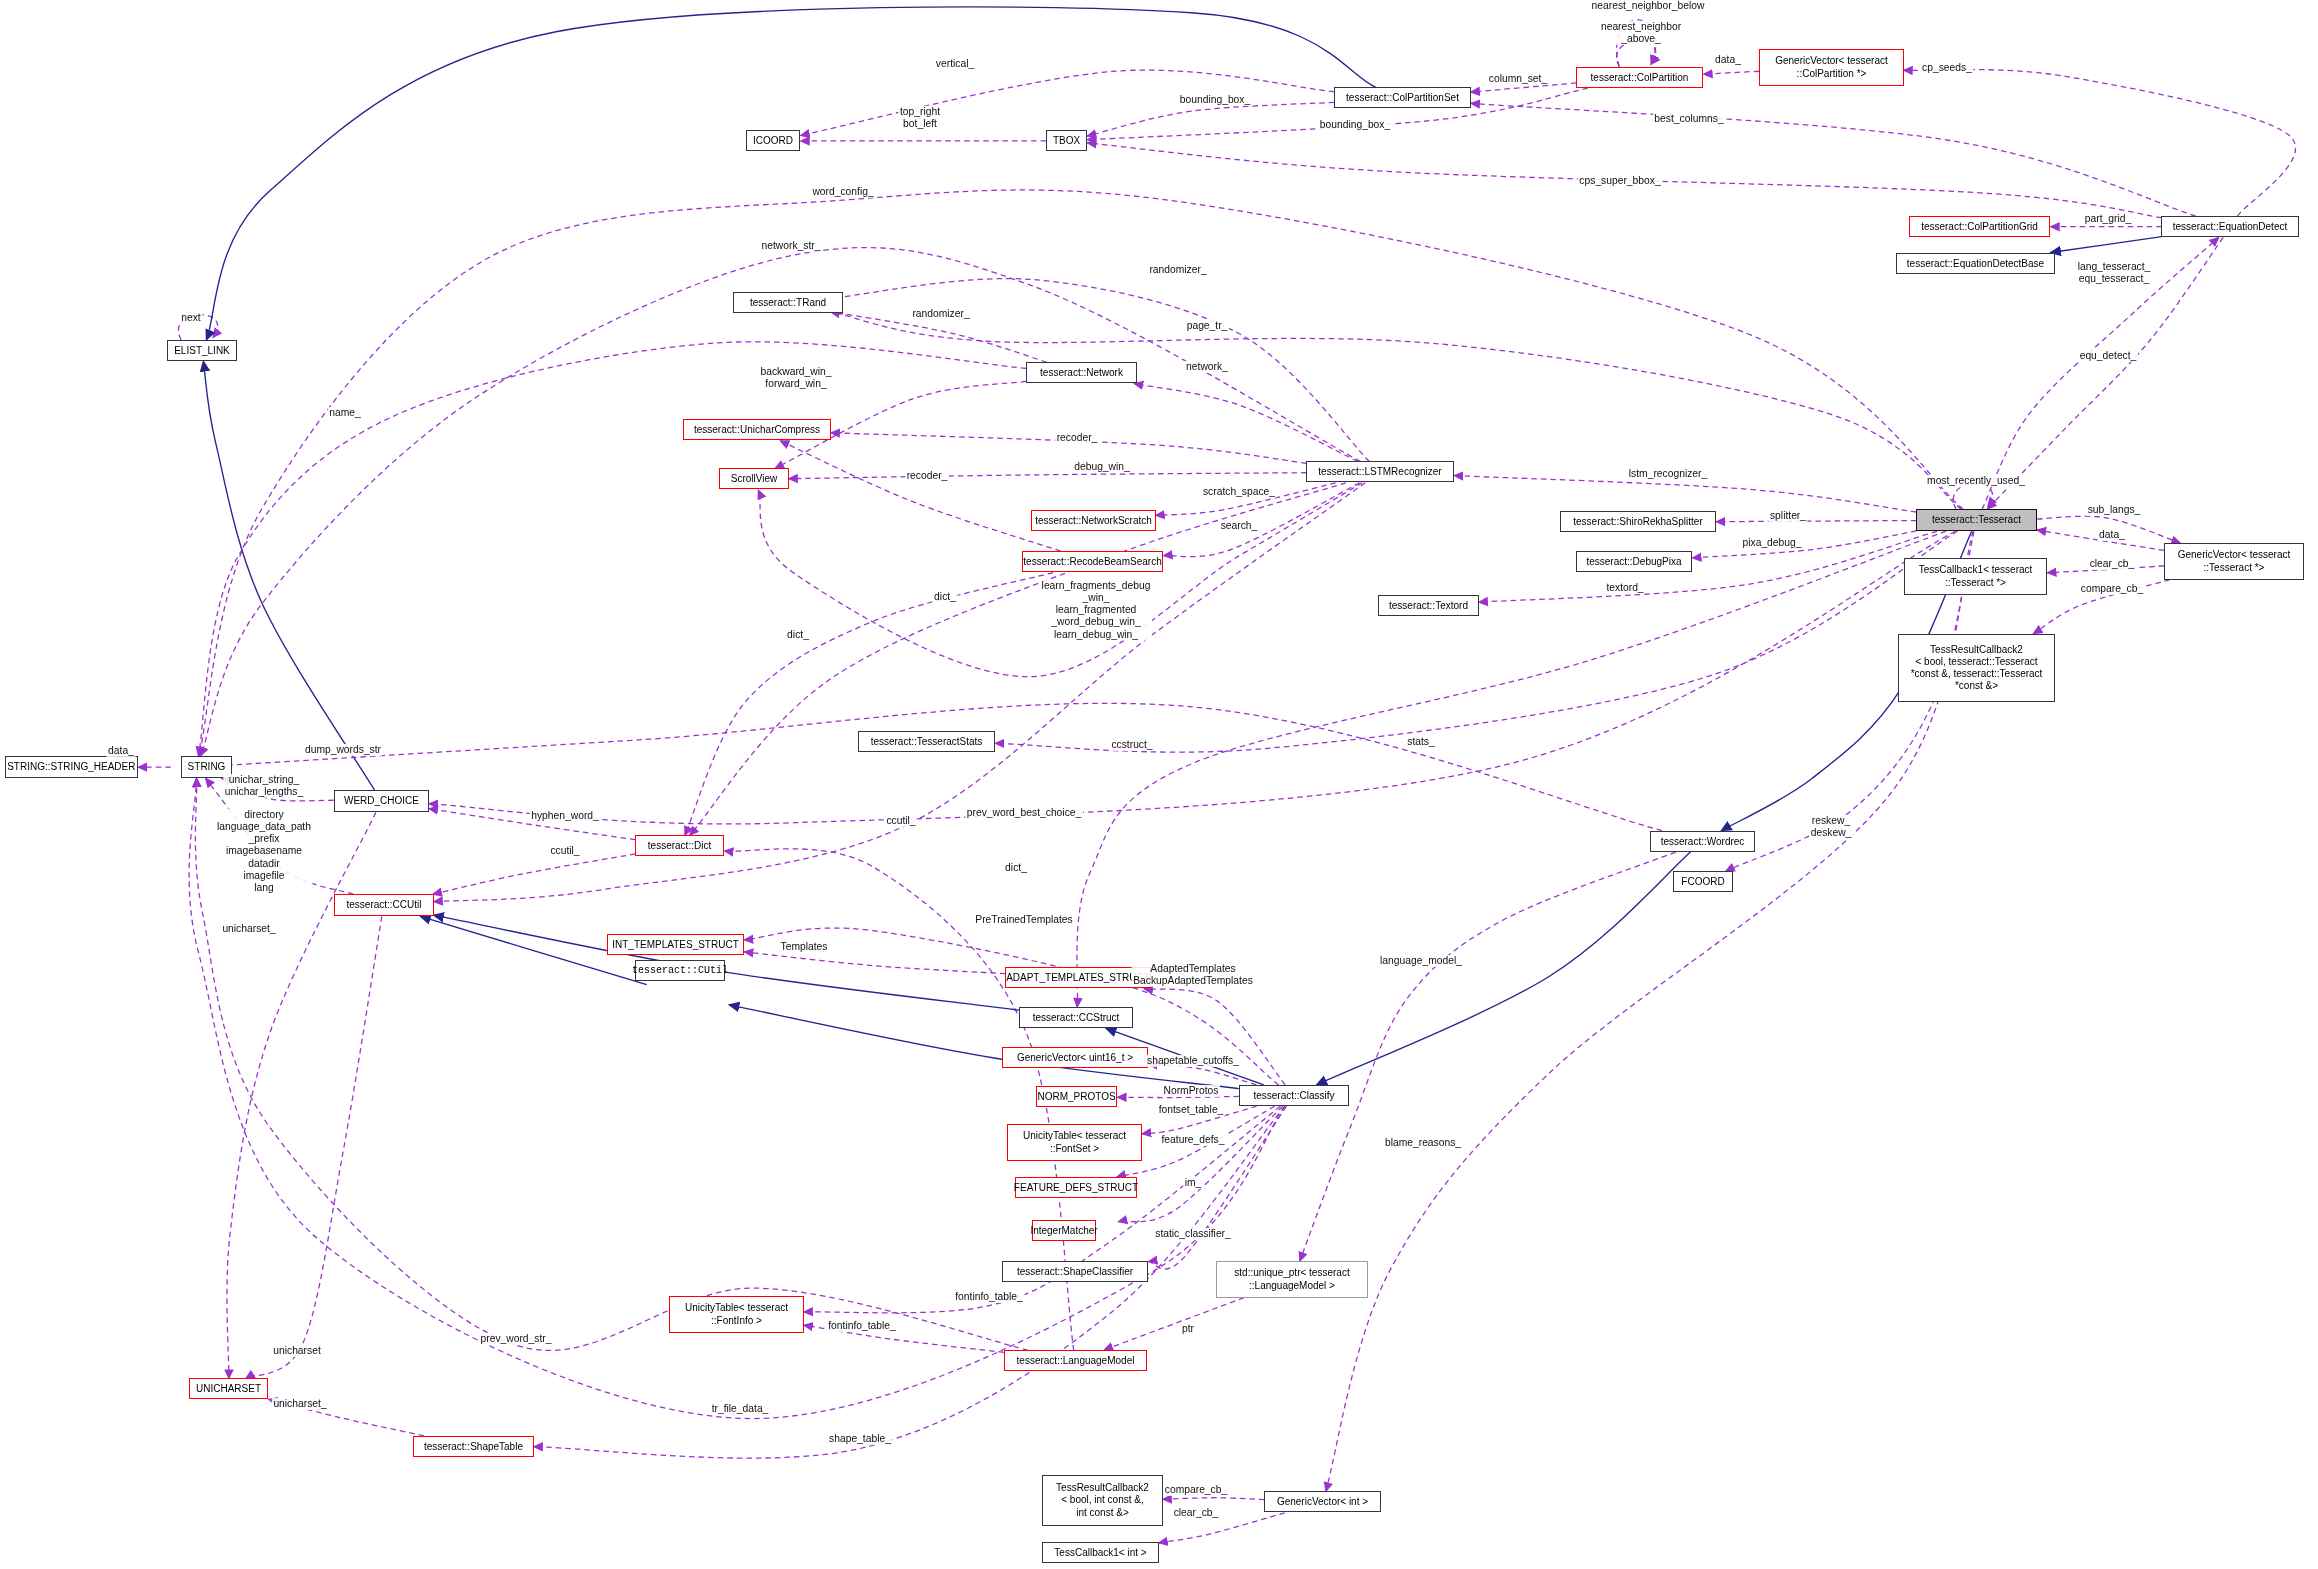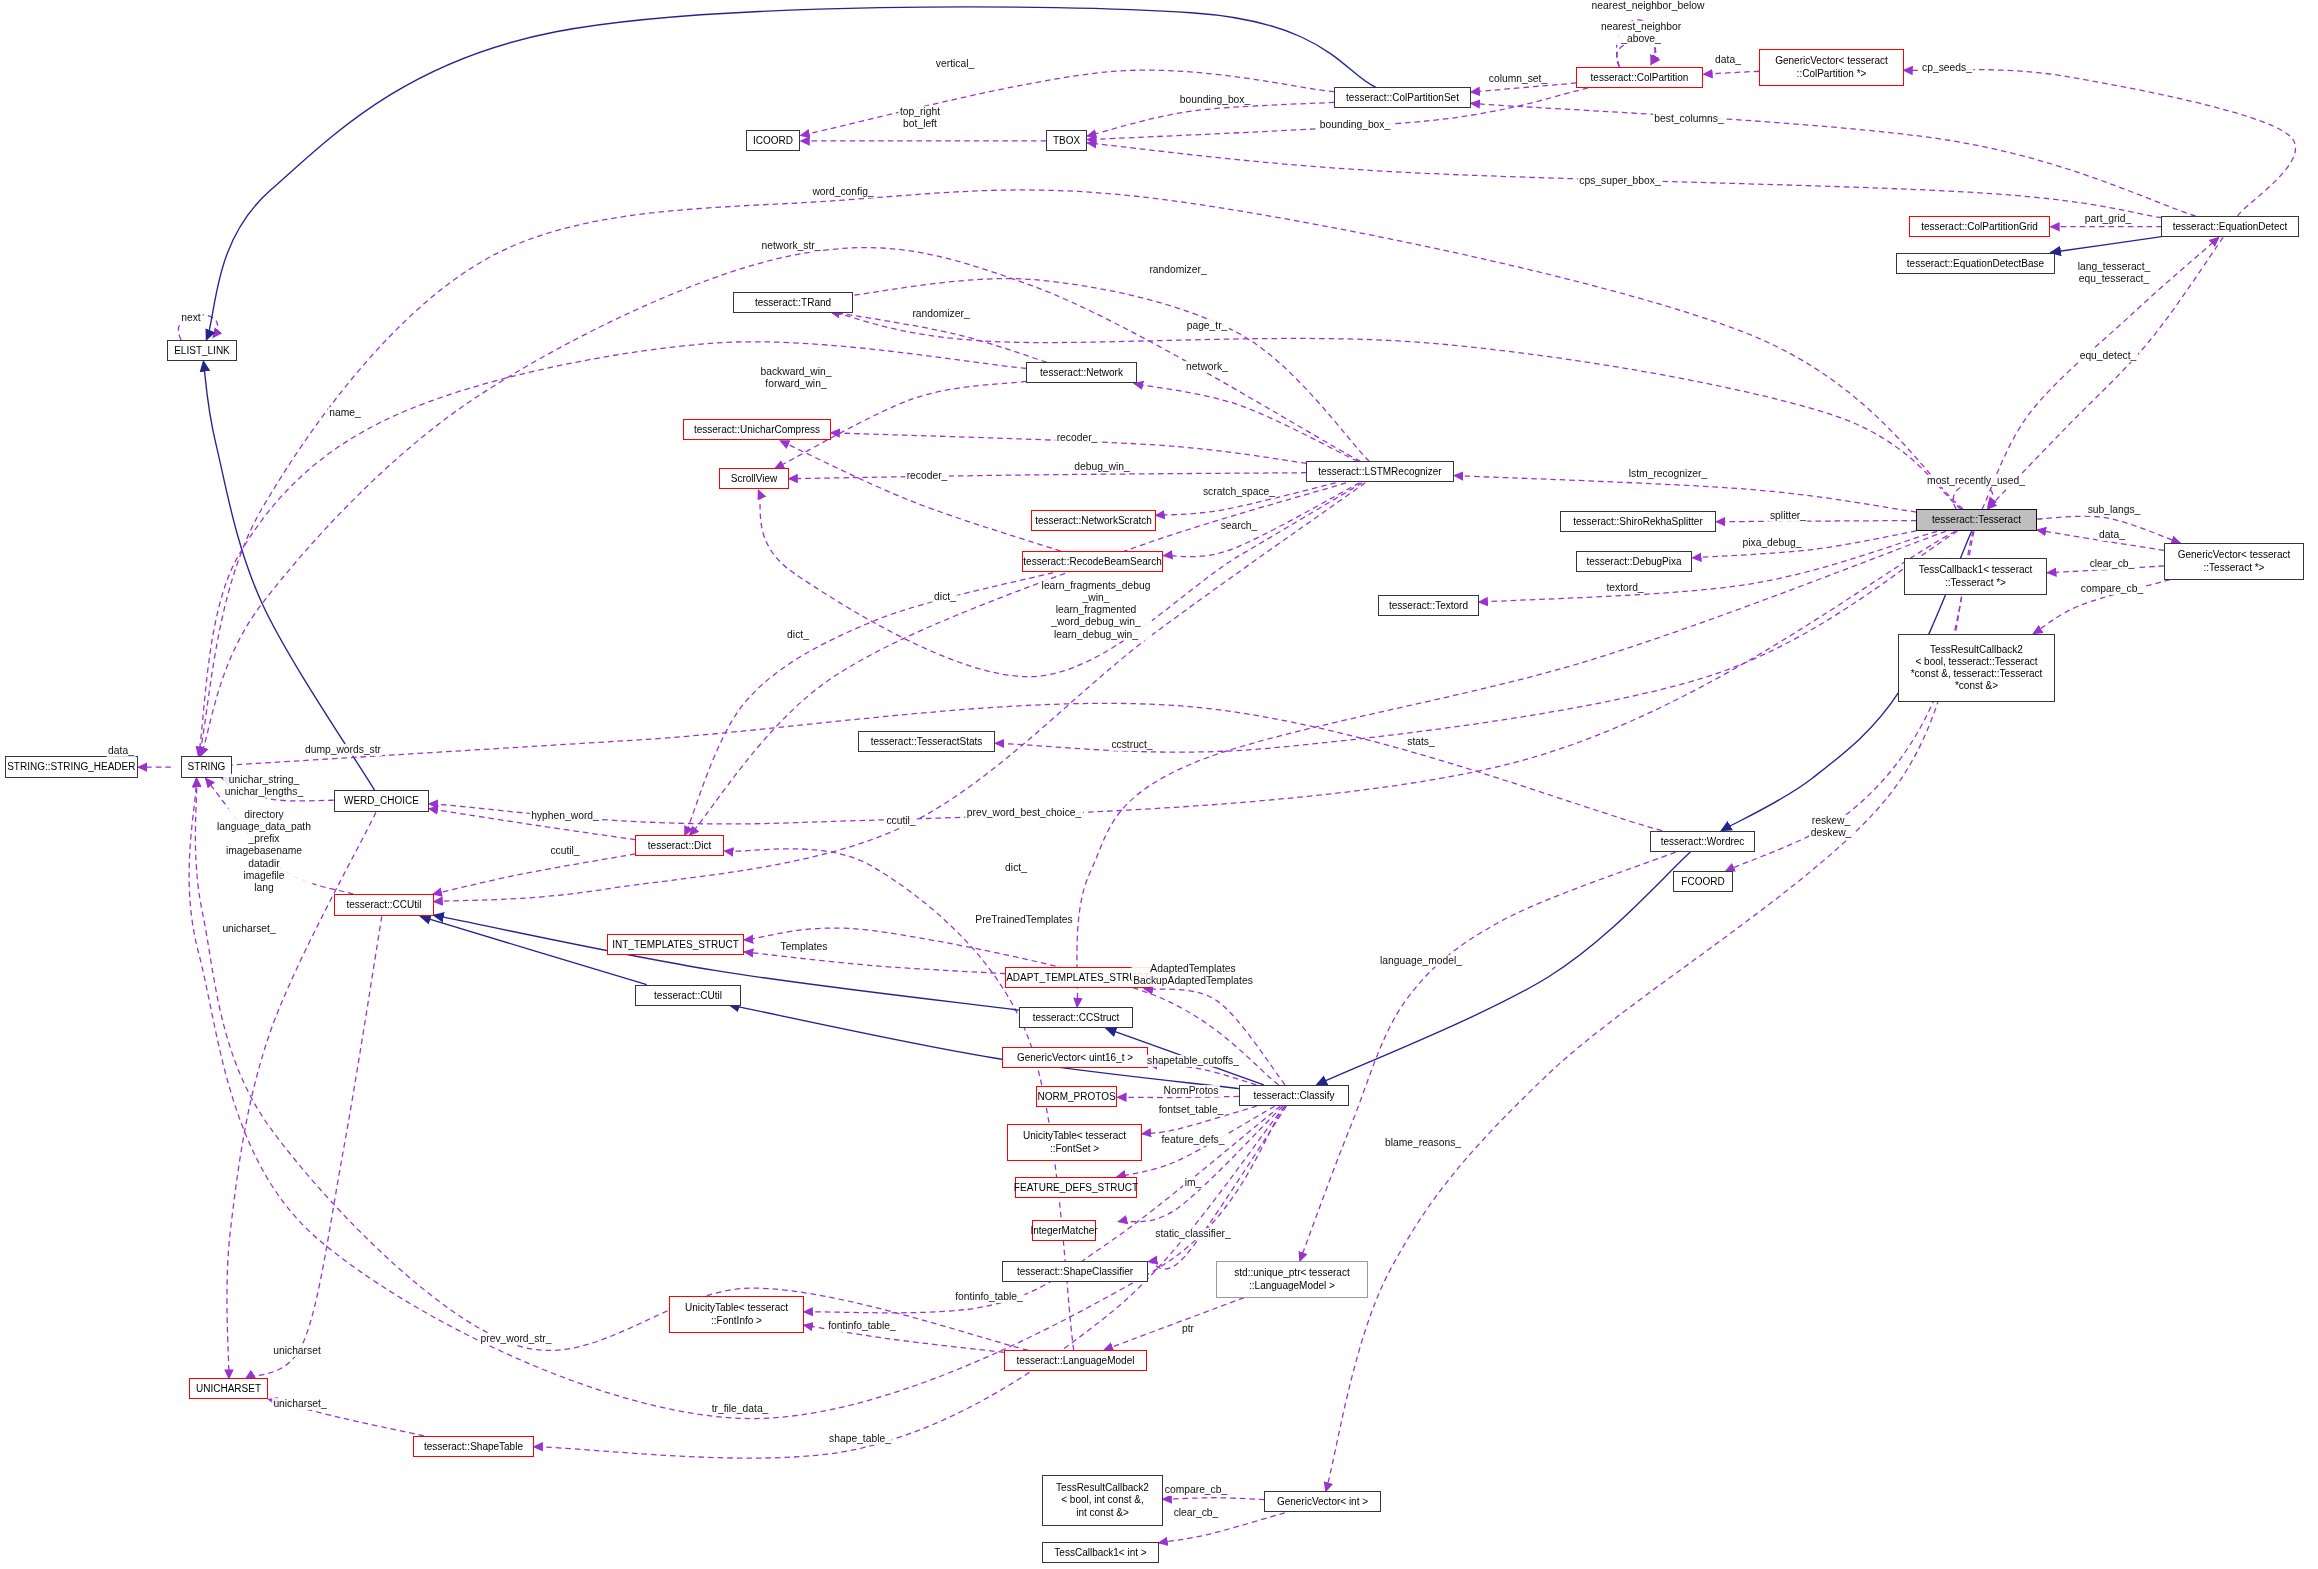--- a/index.html
+++ b/index.html
@@ -122,21 +122,21 @@
       <div class="node normal" style="left: 171px; top: 756px; width: 51px; height: 22px; margin-left: 10px;">STRING</div>
       <div class="node normal" style="left: 746px; top: 130px; width: 54px; height: 21.4px;">ICOORD</div>
       <div class="node normal" style="left: 1046px; top: 130px; width: 41px; height: 21.4px;">TBOX</div>
       <div class="node normal" style="left: 1334px; top: 87px; width: 137px; height: 21.4px;">tesseract::ColPartitionSet</div>
       <div class="node red" style="left: 1576px; top: 67px; width: 127px; height: 21.4px;">tesseract::ColPartition</div>
       <div class="node red" style="left: 1759px; top: 49px; width: 145px; height: 37px;">GenericVector&lt; tesseract
 ::ColPartition *&gt;</div>
       <div class="node red" style="left: 1909px; top: 216px; width: 141px; height: 21.4px;">tesseract::ColPartitionGrid</div>
       <div class="node normal" style="left: 2161px; top: 216px; width: 138px; height: 21.4px;">tesseract::EquationDetect</div>
       <div class="node normal" style="left: 1896px; top: 253px; width: 159px; height: 21.4px;">tesseract::EquationDetectBase</div>
-      <div class="node normal" style="left: 733px; top: 292px; width: 120px; height: 21.4px;">tesseract::TRand</div>
+      <div class="node normal" style="left: 733px; top: 292px; width: 110px; height: 21.4px;">tesseract::TRand</div>
       <div class="node normal" style="left: 1026px; top: 362px; width: 111px; height: 21.4px;">tesseract::Network</div>
       <div class="node red" style="left: 683px; top: 419px; width: 148px; height: 21.4px;">tesseract::UnicharCompress</div>
       <div class="node red" style="left: 719px; top: 468px; width: 70px; height: 21.4px;">ScrollView</div>
       <div class="node red" style="left: 1031px; top: 510px; width: 125px; height: 21.4px;">tesseract::NetworkScratch</div>
       <div class="node red" style="left: 1022px; top: 551px; width: 141px; height: 21.4px;">tesseract::RecodeBeamSearch</div>
       <div class="node normal" style="left: 1306px; top: 461px; width: 148px; height: 21.4px;">tesseract::LSTMRecognizer</div>
       <div class="node normal" style="left: 1560px; top: 511px; width: 156px; height: 21.4px;">tesseract::ShiroRekhaSplitter</div>
       <div class="node normal" style="left: 1576px; top: 551px; width: 116px; height: 21.4px;">tesseract::DebugPixa</div>
       <div class="node normal" style="left: 1378px; top: 595px; width: 101px; height: 21.4px;">tesseract::Textord</div>
       <div class="node main" style="left: 1916px; top: 509px; width: 121px; height: 22px;">tesseract::Tesseract</div>
@@ -146,21 +146,21 @@
 &lt; bool, tesseract::Tesseract
 *const &amp;, tesseract::Tesseract
 *const &amp;&gt;</div>
       <div class="node normal" style="left: 2164px; top: 543px; width: 140px; height: 37px;">GenericVector&lt; tesseract
 ::Tesseract *&gt;</div>
       <div class="node normal" style="left: 858px; top: 731px; width: 137px; height: 21.4px;">tesseract::TesseractStats</div>
       <div class="node normal" style="left: 334px; top: 790px; width: 95px; height: 22px;">WERD_CHOICE</div>
       <div class="node red" style="left: 334px; top: 894px; width: 100px; height: 22px;">tesseract::CCUtil</div>
       <div class="node red" style="left: 635px; top: 835px; width: 89px; height: 21.4px;">tesseract::Dict</div>
       <div class="node red" style="left: 607px; top: 934px; width: 137px; height: 21.4px;">INT_TEMPLATES_STRUCT</div>
-      <div class="node normal" style="left: 635px; top: 985px; width: 106px; height: 21.4px;">tesseract::CUtil</div>
+      <div class="node normal" style="left: 635px; top: 960px; width: 90px; height: 21.4px; font-family: Liberation Mono, monospace;">tesseract::CUtil</div>
       <div class="node normal" style="left: 1650px; top: 831px; width: 105px; height: 21.4px;">tesseract::Wordrec</div>
       <div class="node normal" style="left: 1673px; top: 871px; width: 60px; height: 21.4px;">FCOORD</div>
       <div class="node red" style="left: 1005px; top: 967px; width: 146px; height: 21.4px;">ADAPT_TEMPLATES_STRUCT</div>
       <div class="node normal" style="left: 1019px; top: 1007px; width: 114px; height: 21.4px;">tesseract::CCStruct</div>
       <div class="node red" style="left: 1002px; top: 1047px; width: 146px; height: 21.4px;">GenericVector&lt; uint16_t &gt;</div>
       <div class="node red" style="left: 1036px; top: 1086px; width: 81px; height: 21.4px;">NORM_PROTOS</div>
       <div class="node red" style="left: 1007px; top: 1124px; width: 135px; height: 37px;">UnicityTable&lt; tesseract
 ::FontSet &gt;</div>
       <div class="node red" style="left: 1015px; top: 1177px; width: 122px; height: 21.4px;">FEATURE_DEFS_STRUCT</div>
       <div class="node red" style="left: 1032px; top: 1220px; width: 64px; height: 21.4px;">IntegerMatcher</div>

